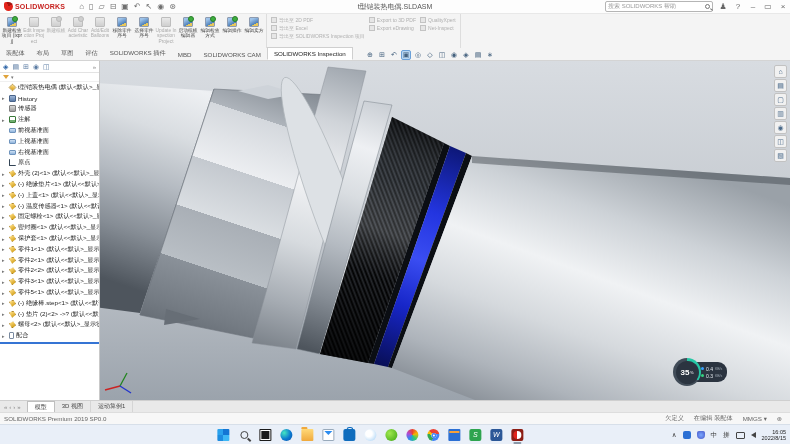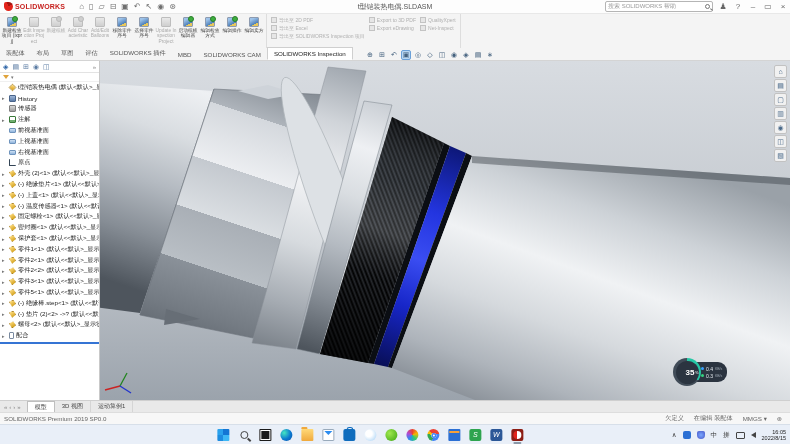--- a/index.html
+++ b/index.html
@@ -80,21 +80,21 @@
             background:linear-gradient(#d8dce1 0%,#c2c7cd 55%,#9ba3ac 100%);overflow:hidden;}
   .viewport svg{position:absolute;left:0;top:0;}
   .taskpane{position:absolute;right:3px;top:4px;display:flex;flex-direction:column;gap:1px;z-index:6;}
   .tp{width:13px;height:13px;background:#f1f1f1;border:1px solid #c2c2c2;border-radius:2px;
       font-size:7px;line-height:11px;text-align:center;color:#4a6a8a;}
   
   .netmon{position:absolute;left:597px;top:301px;display:flex;align-items:center;z-index:6;}
   .netring{width:28px;height:28px;border-radius:50%;background:conic-gradient(#25c7a5 0 35%,#414c58 35% 100%);
            display:flex;align-items:center;justify-content:center;flex:none;}
   .netcore{width:23px;height:23px;border-radius:50%;background:#2b3440;color:#fff;display:flex;
-           align-items:center;justify-content:flex-end;font-size:8px;font-weight:bold;}
+           align-items:center;justify-content:center;font-size:8px;font-weight:bold;}
   .netcore small{font-size:4px;font-weight:normal;margin-left:.5px;}
   .netpill{height:20px;background:#2b3440;border-radius:0 9px 9px 0;margin-left:-4px;
            padding:2px 5px 2px 8px;display:flex;flex-direction:column;justify-content:center;gap:1px;}
   .netrow{display:flex;align-items:center;gap:2px;}
   .netrow .dot{width:3px;height:3px;border-radius:50%;}
   .dot.up{background:#3aa0ff;} .dot.dn{background:#35d07f;}
   .netrow span{font-size:5px;color:#e8edf2;} .netrow small{font-size:3.5px;color:#9aa4af;}
   
   .doctabs{position:absolute;left:0;top:400px;width:790px;height:12px;background:#e9e9e9;
            border-top:1px solid #cfcfcf;display:flex;align-items:center;}

